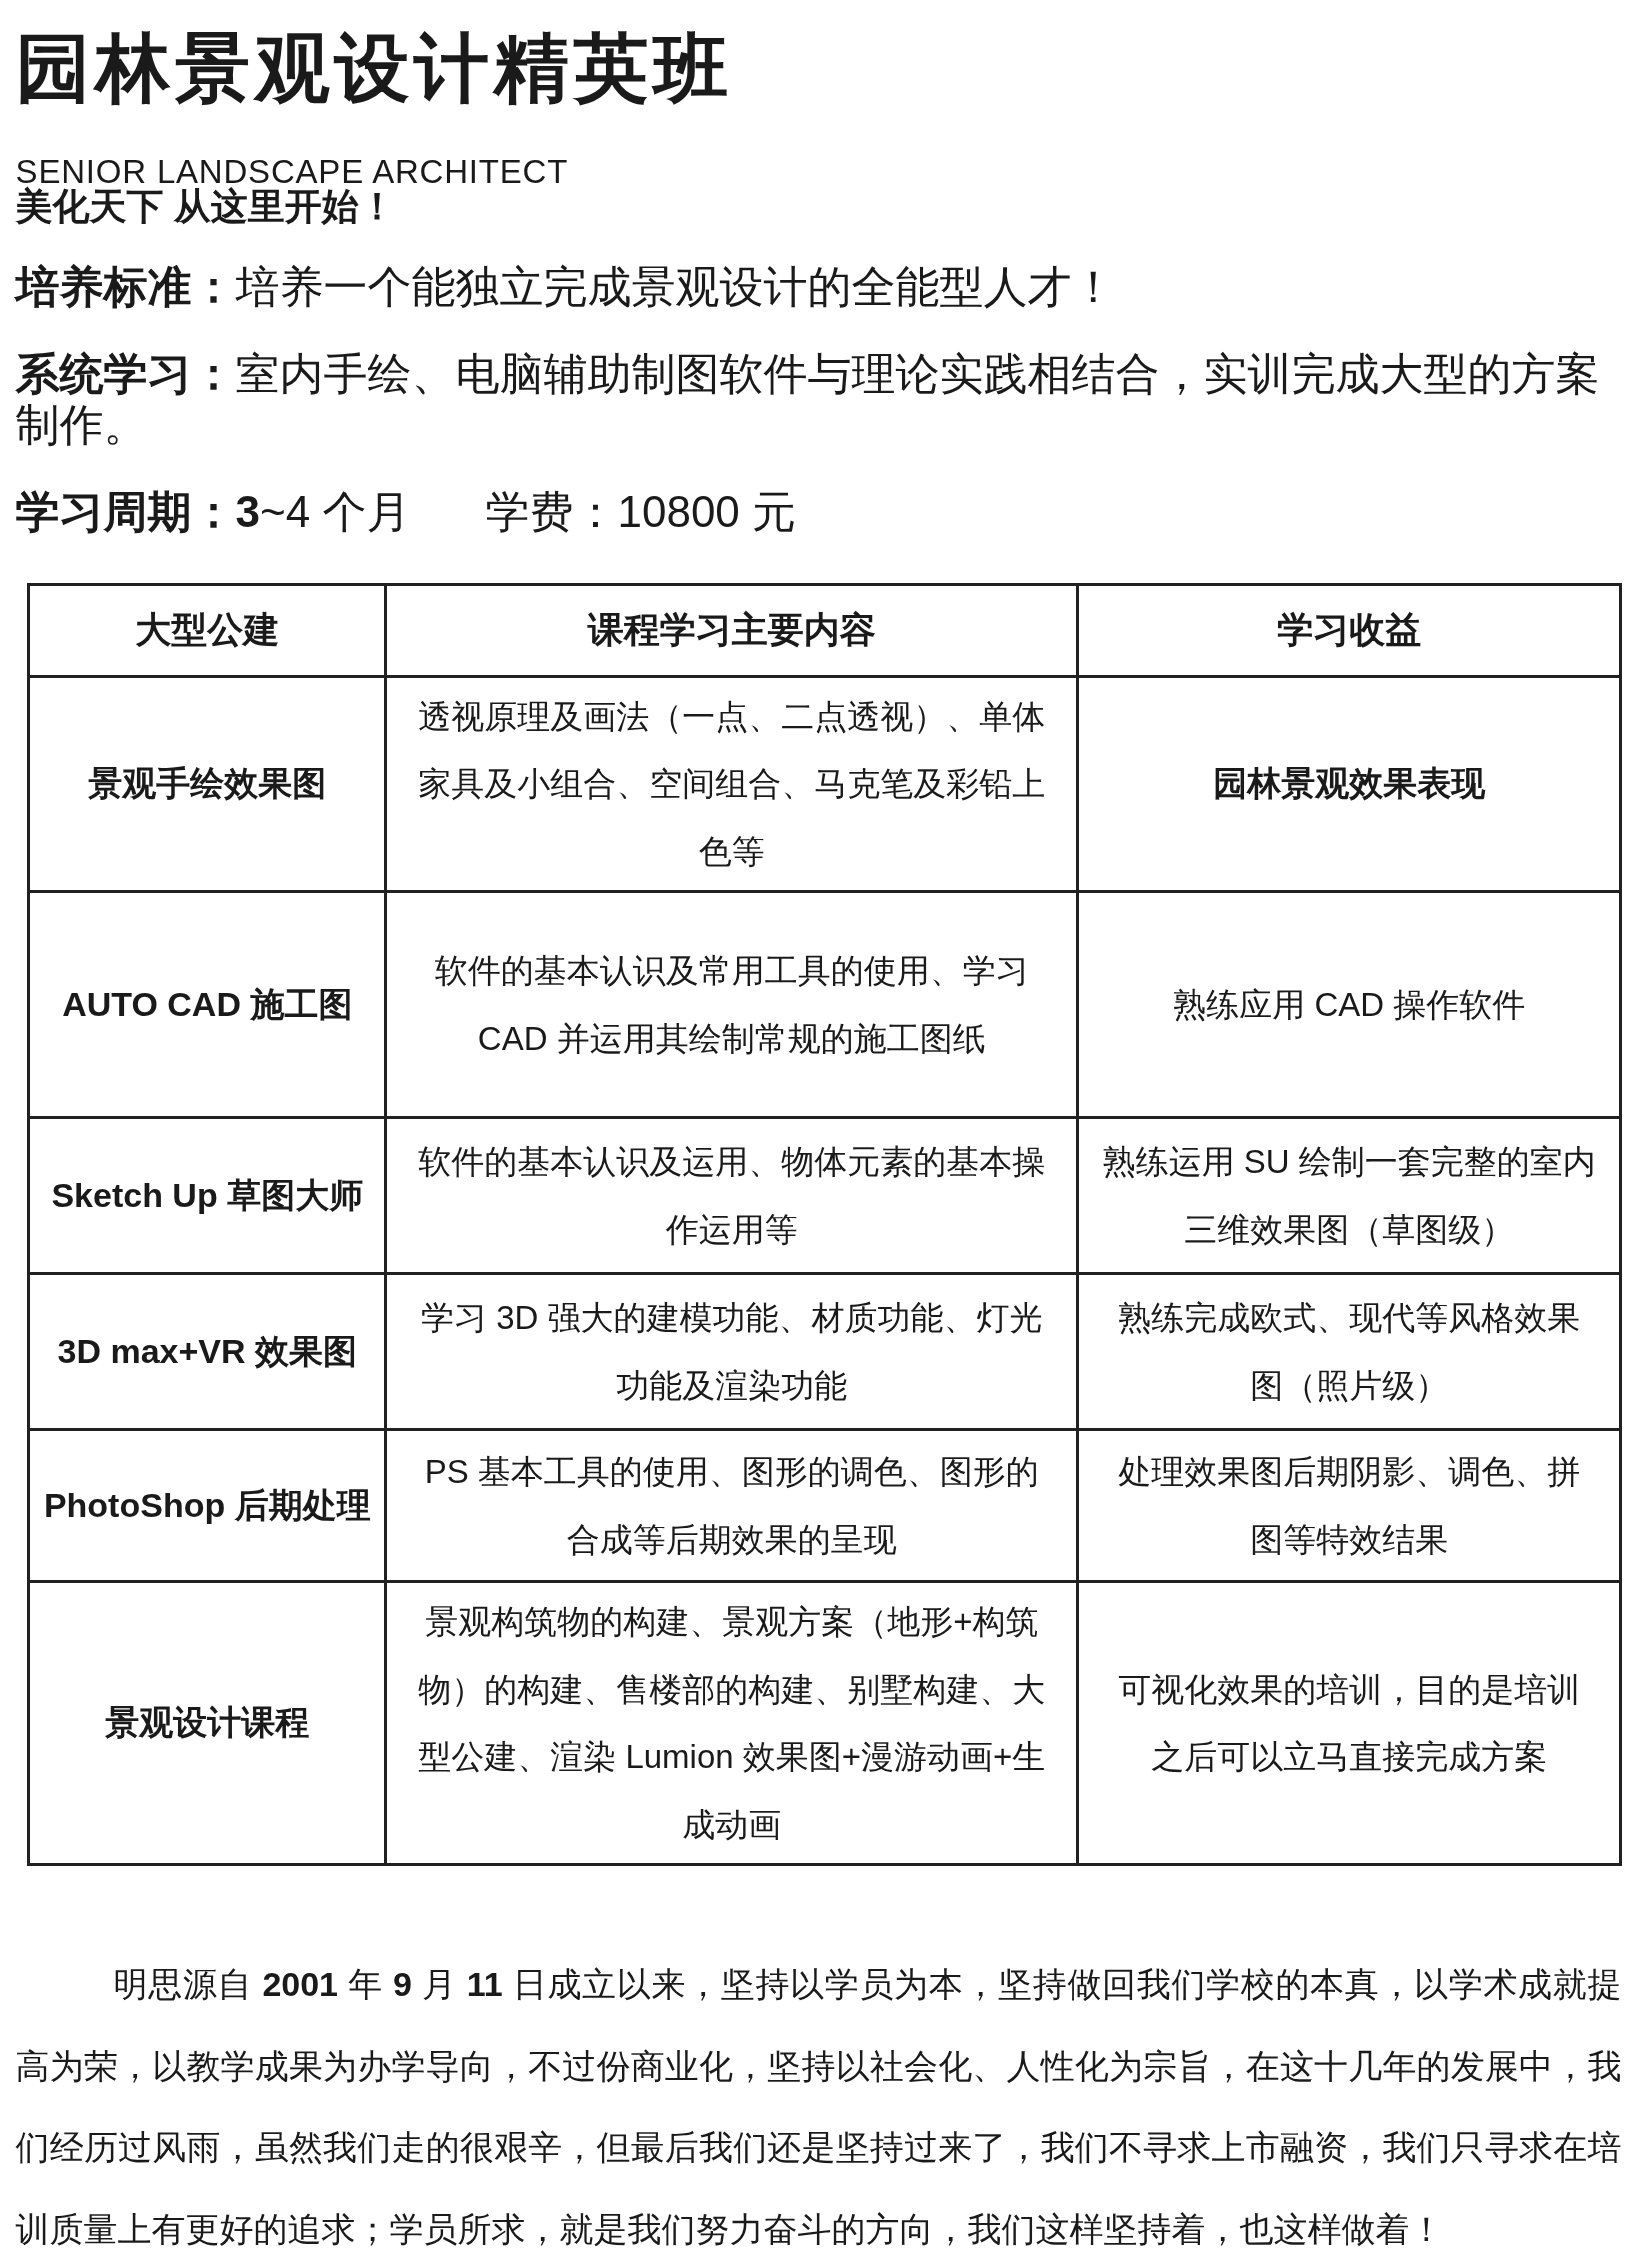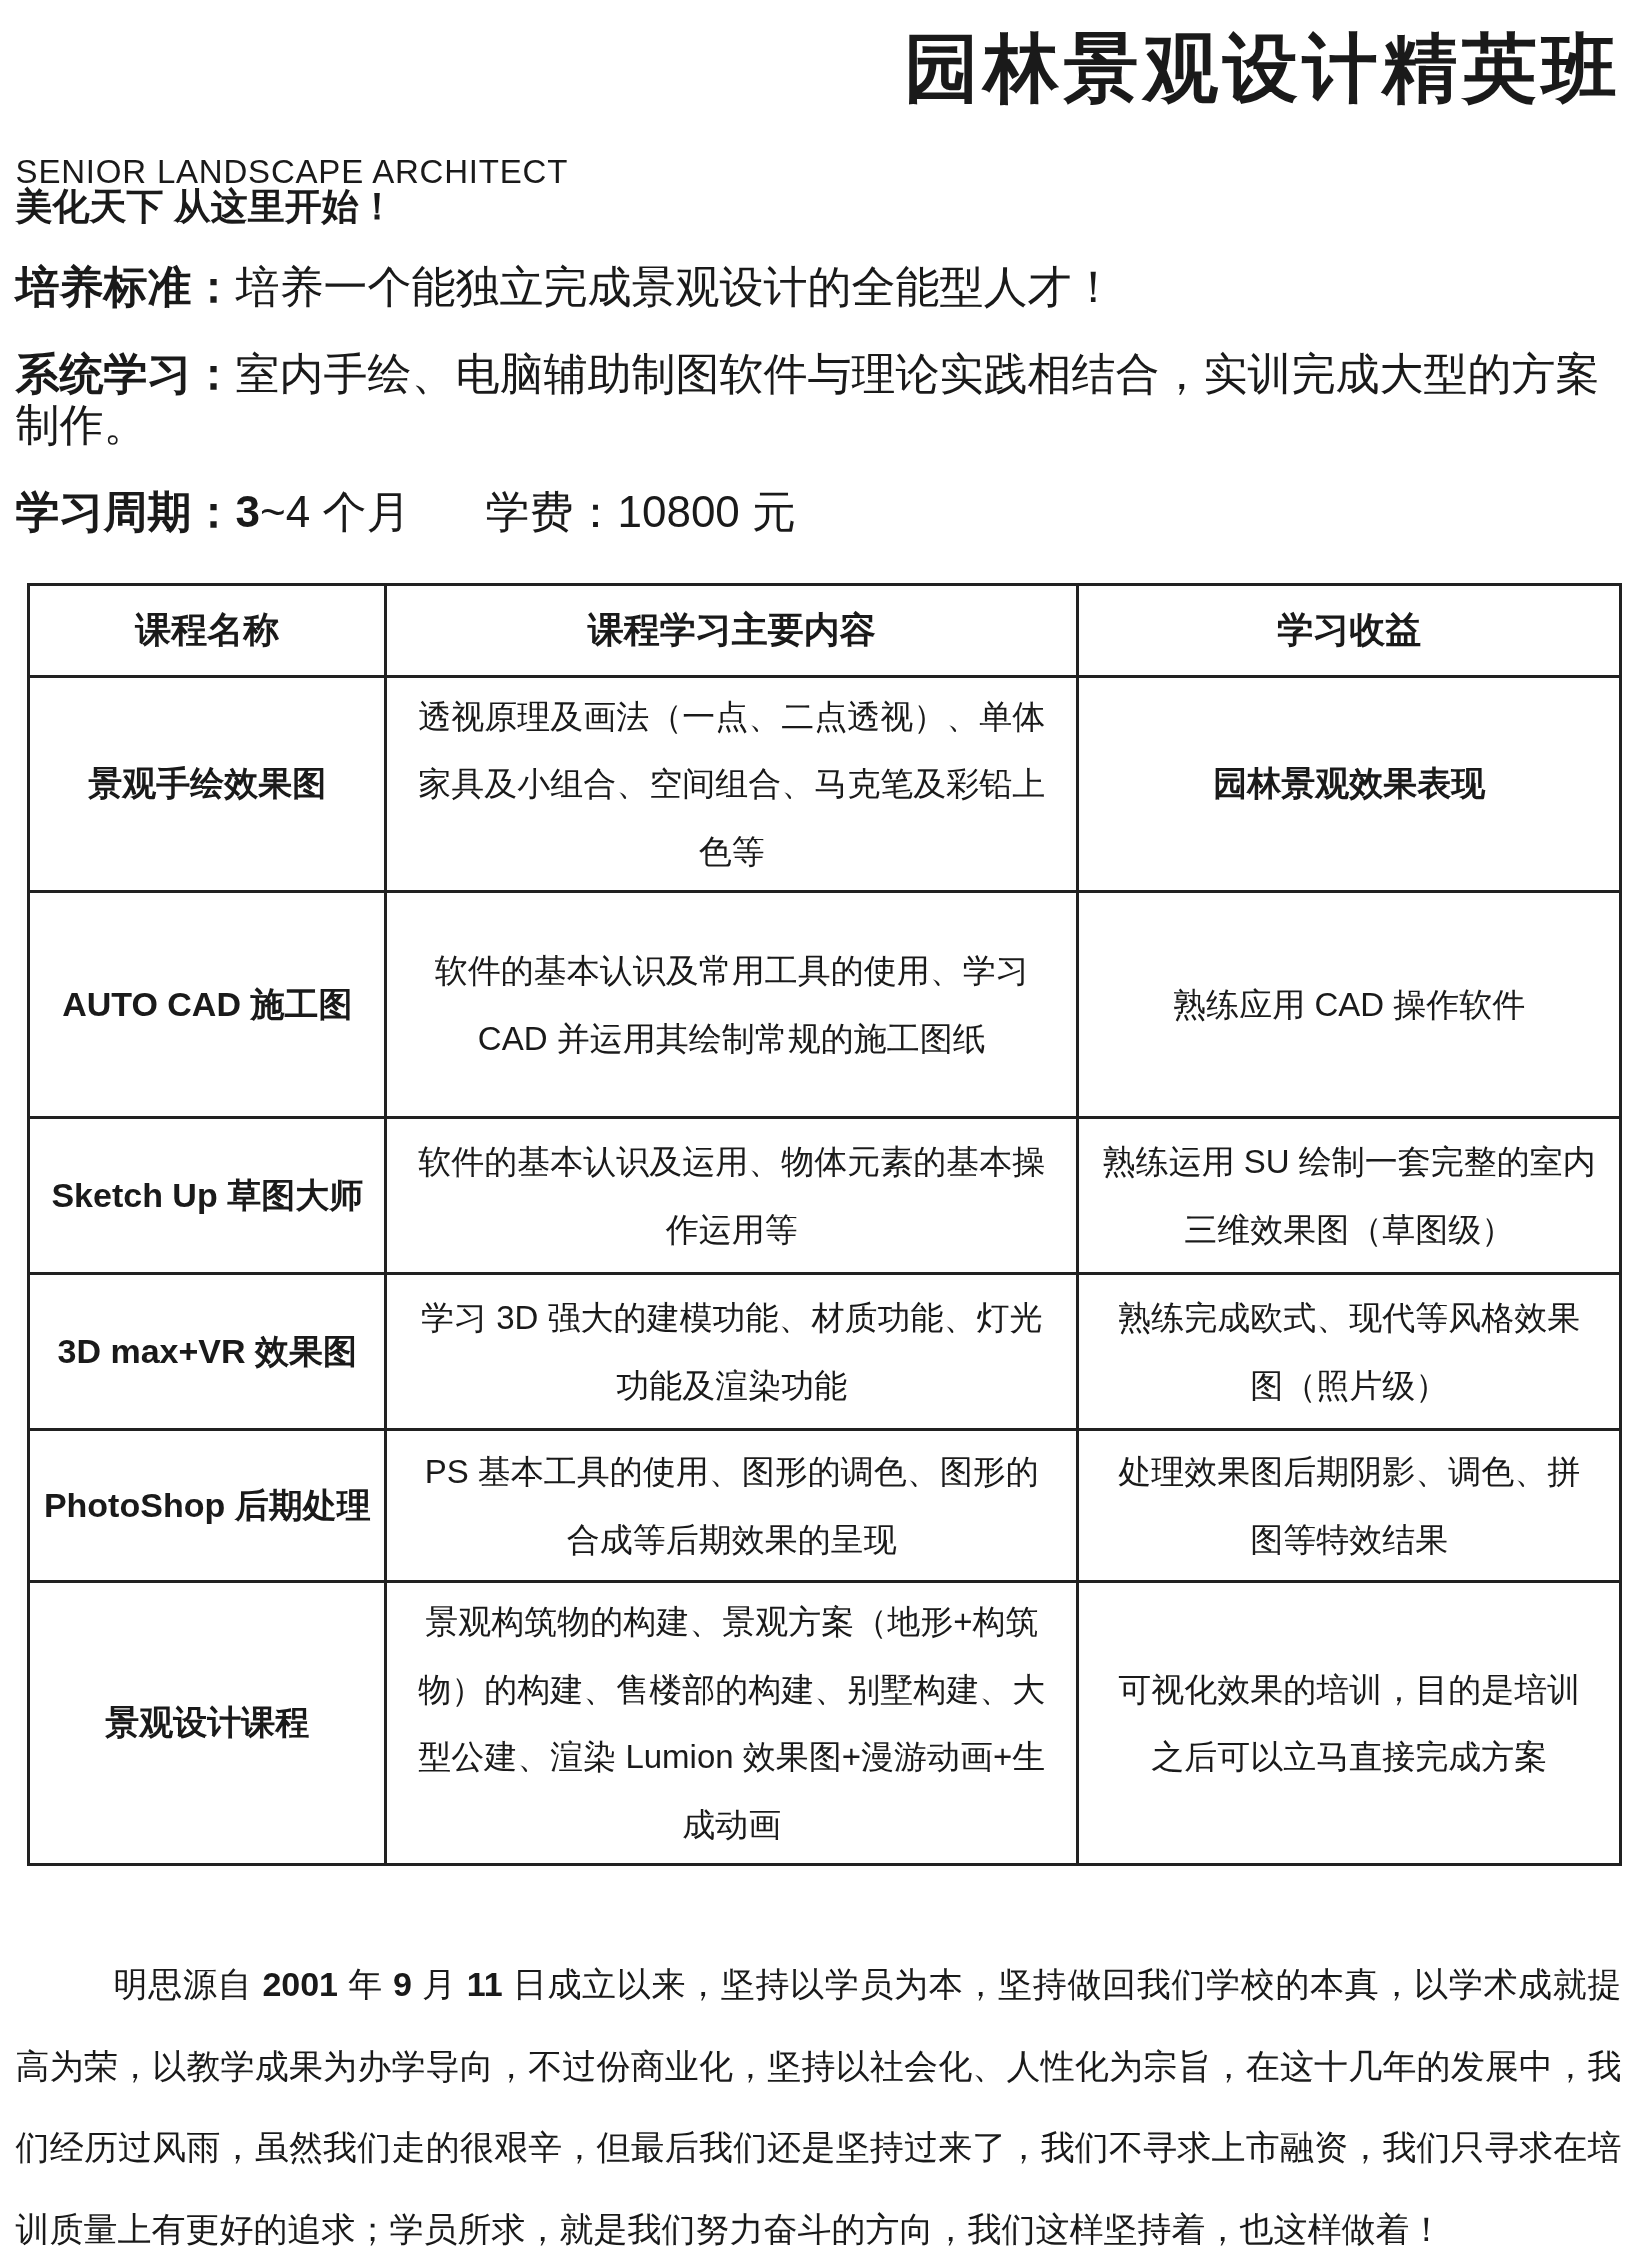--- a/index.html
+++ b/index.html
@@ -12,21 +12,20 @@
   }
   .page { padding: 15.6px 15.6px 31px 15.6px; box-sizing: border-box; }
 
   .title {
     margin: 12.5px 0 0 0;
     font-family: "Liberation Serif", "DejaVu Serif", serif;
     font-weight: bold;
     font-size: 75px;
     line-height: 1.1;
     letter-spacing: 4.7px;
-    text-align: right;
   }
   .subtitle {
     margin-top: 44px;
     font-size: 33px;
     line-height: 1;
     letter-spacing: 0.8px;
   }
   .slogan {
     font-size: 37px;
     font-weight: bold;
@@ -108,21 +107,21 @@
   <div class="info-line"><span class="info-label">学习周期：</span><span class="bold-num">3</span><span class="info-text">~4 个月</span><span class="info-gap"></span><span class="info-text">学费：</span><span class="info-text">10800 元</span></div>
 
   <table class="course-table">
     <colgroup>
       <col class="c1">
       <col class="c2">
       <col class="c3">
     </colgroup>
     <thead>
       <tr>
-        <th>课程名称</th>
+        <th>大型公建</th>
         <th>课程学习主要内容</th>
         <th>学习收益</th>
       </tr>
     </thead>
     <tbody>
         <tr>
           <td class="col-name">景观手绘效果图</td>
           <td class="col-content">透视原理及画法（一点、二点透视）、单体家具及小组合、空间组合、马克笔及彩铅上色等</td>
           <td class="col-benefit bold">园林景观效果表现</td>
         </tr>

